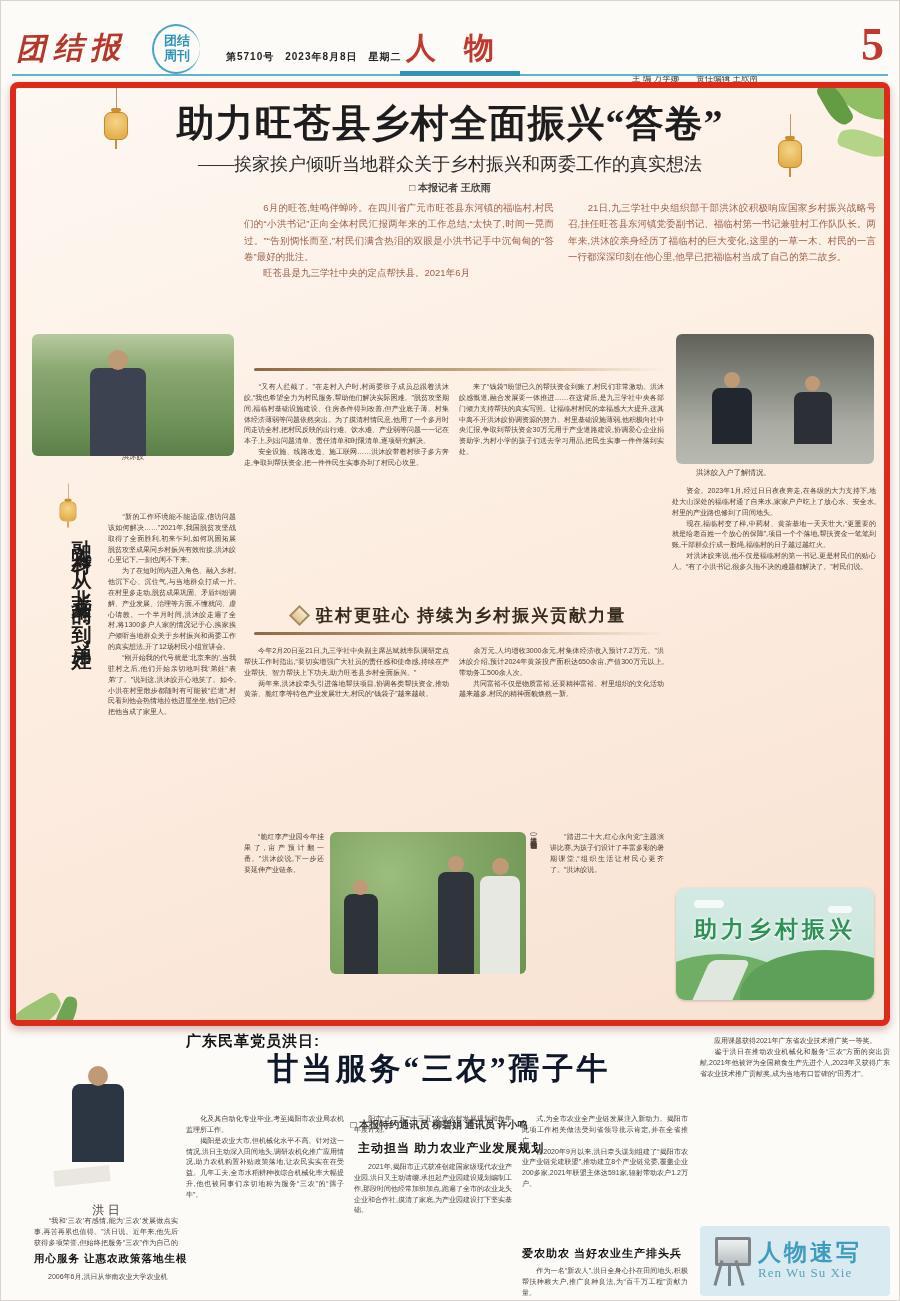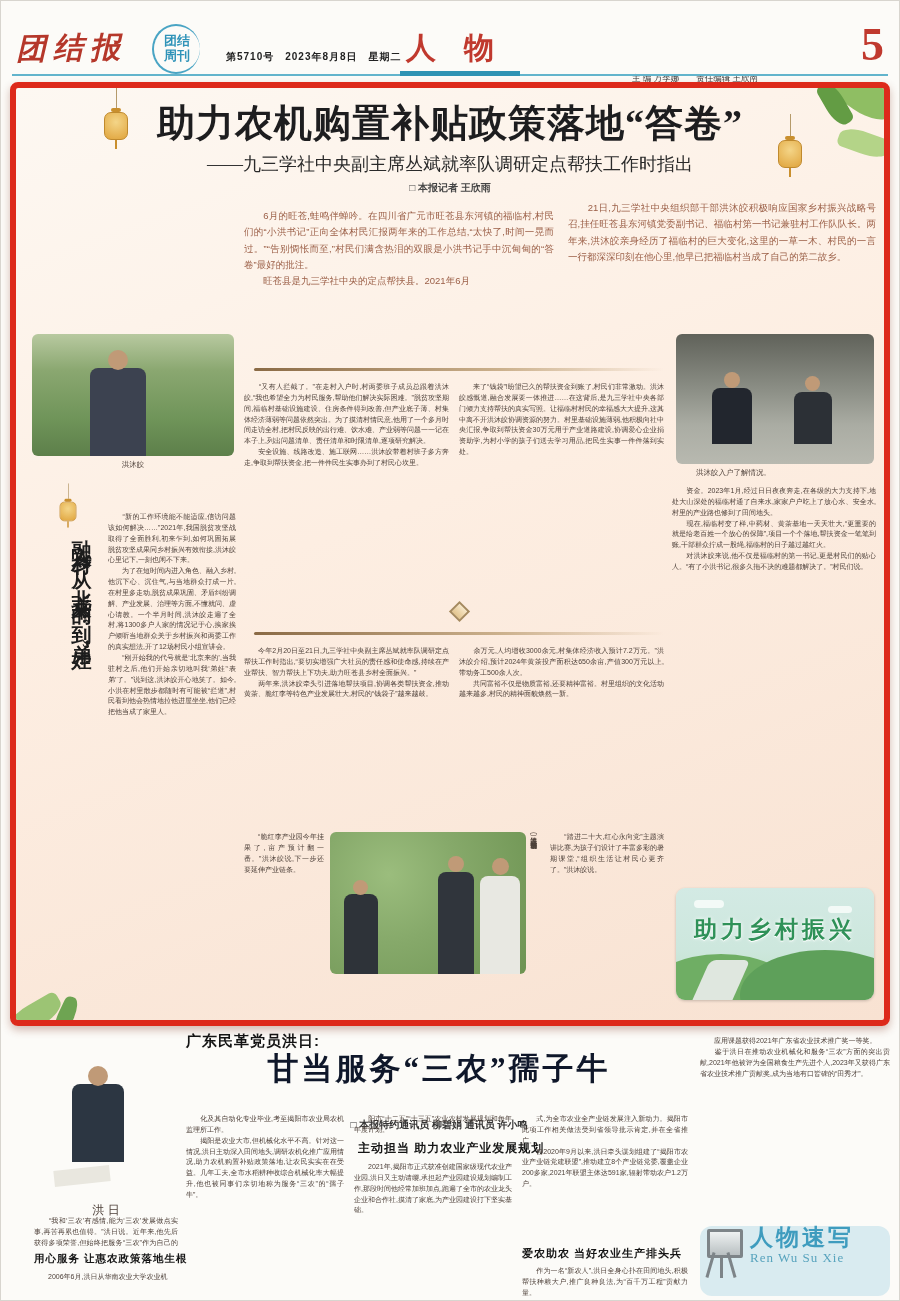--- a/index.html
+++ b/index.html
@@ -59,21 +59,21 @@
   .promo .cloud{position:absolute;background:#f3faf7;border-radius:10px;}
   .promo-title{position:absolute;left:0;top:26px;width:100%;text-align:center;
                font:bold 23px "Liberation Serif",serif;color:#2f9158;letter-spacing:4px;
                text-shadow:0 1px 0 #fff,0 0 4px #fff;}
   
   .kicker{font-size:15px;font-weight:bold;color:#141414;letter-spacing:1px;}
   .headline2{text-align:center;font:bold 31px "Liberation Serif",serif;color:#0f172a;letter-spacing:3px;}
   .byline2{text-align:center;font-size:10px;font-weight:bold;color:#333;}
   .subhd{font-size:12px;font-weight:bold;color:#161616;letter-spacing:1px;white-space:nowrap;}
   
-  .sketch{background:#d9ebf0;border-radius:12px;display:flex;align-items:flex-start;gap:8px;box-sizing:border-box;}
+  .sketch{background:#d9ebf0;border-radius:4px;display:flex;align-items:center;gap:8px;padding-left:8px;box-sizing:border-box;}
   .easel{position:relative;width:42px;height:54px;flex:0 0 auto;}
   .easel .board{position:absolute;left:7px;top:3px;width:30px;height:23px;border:3px solid #7d8488;border-radius:2px;
                 background:linear-gradient(#eef1f1,#b9c0c2);}
   .easel .legL,.easel .legR,.easel .legM{position:absolute;width:3px;height:26px;background:#7d8488;bottom:2px;}
   .easel .legL{left:9px;transform:rotate(16deg);}
   .easel .legR{right:9px;transform:rotate(-16deg);}
   .easel .legM{left:20px;height:22px;}
   .sketch-title{font:bold 23px "Liberation Serif",serif;color:#3f9cbe;letter-spacing:3px;line-height:1.05;}
   .sketch-sub{font:13px "Liberation Serif",serif;color:#57a3bd;letter-spacing:1px;}
   
@@ -113,32 +113,32 @@
         <div class="bodyy"></div>
         <div class="tassel"></div>
     </div>
     <div class="in lantern" style="left:762px;top:26px;">
       <div class="string"></div>
         <div class="cap"></div>
         <div class="bodyy"></div>
         <div class="tassel"></div>
     </div>
 
-    <div class="in headline">助力农机购置补贴政策落地“答卷”</div>
-    <div class="in subhead">——九三学社中央副主席丛斌就率队调研定点帮扶工作时指出</div>
+    <div class="in headline">助力旺苍县乡村全面振兴“答卷”</div>
+    <div class="in subhead">——挨家挨户倾听当地群众关于乡村振兴和两委工作的真实想法</div>
     <div class="in byline">□ 本报记者 王欣雨</div>
-    <div class="in intro" style="left:228px;top:112px;width:310px;height:122px;margin-top:8px;">　　6月的旺苍,蛙鸣伴蝉吟。在四川省广元市旺苍县东河镇的福临村,村民们的“小洪书记”正向全体村民汇报两年来的工作总结,“太快了,时间一晃而过。”“告别惆怅而至,”村民们满含热泪的双眼是小洪书记手中沉甸甸的“答卷”最好的批注。
+    <div class="in intro" style="left:228px;top:112px;width:310px;height:122px;">　　6月的旺苍,蛙鸣伴蝉吟。在四川省广元市旺苍县东河镇的福临村,村民们的“小洪书记”正向全体村民汇报两年来的工作总结,“太快了,时间一晃而过。”“告别惆怅而至,”村民们满含热泪的双眼是小洪书记手中沉甸甸的“答卷”最好的批注。
 　　旺苍县是九三学社中央的定点帮扶县。2021年6月</div>
     <div class="in intro" style="left:552px;top:112px;width:308px;height:122px;">　　21日,九三学社中央组织部干部洪沐皎积极响应国家乡村振兴战略号召,挂任旺苍县东河镇党委副书记、福临村第一书记兼驻村工作队队长。两年来,洪沐皎亲身经历了福临村的巨大变化,这里的一草一木、村民的一言一行都深深印刻在他心里,他早已把福临村当成了自己的第二故乡。</div>
 
     <div class="in photo" style="left:16px;top:246px;width:202px;height:122px;background:linear-gradient(180deg,#b8c9a0 0%,#8aa770 30%,#6f9459 70%,#5d7f4a 100%);">
       <div class="fig" style="left:58px;top:34px;width:56px;height:88px;background:#3c4250;"></div>
       <div class="head" style="left:76px;top:16px;width:20px;height:20px;"></div>
     </div>
-    <div class="in caption" style="left:16px;top:372px;width:202px;">洪沐皎</div>
+    <div class="in caption" style="left:16px;top:364px;width:202px;">洪沐皎</div>
     <div class="in lantern" style="left:40px;top:386px;transform:scale(.7);">
       <div class="string"></div>
         <div class="cap"></div>
         <div class="bodyy"></div>
         <div class="tassel"></div>
     </div>
     <div class="in v-headline" style="left:22px;top:436px;height:462px;width:58px;">融入乡村 从“北京来的”到“弟娃”</div>
     <div class="in body-text" style="left:92px;top:424px;width:128px;height:486px;">　　“新的工作环境能不能适应,信访问题该如何解决……”2021年,我国脱贫攻坚战取得了全面胜利,初来乍到,如何巩固拓展脱贫攻坚成果同乡村振兴有效衔接,洪沐皎心里记下,一刻也闲不下来。
 　　为了在短时间内进入角色、融入乡村,他沉下心、沉住气,与当地群众打成一片,在村里多走动,脱贫成果巩固、矛盾纠纷调解、产业发展、治理等方面,不懂就问、虚心请教。一个半月时间,洪沐皎走遍了全村,将1300多户人家的情况记于心,挨家挨户倾听当地群众关于乡村振兴和两委工作的真实想法,开了12场村民小组宣讲会。
 　　“刚开始我的代号就是‘北京来的’,当我驻村之后,他们开始亲切地叫我‘弟娃’‘表弟’了。”说到这,洪沐皎开心地笑了。如今,小洪在村里散步都随时有可能被“拦道”,村民看到他会热情地拉他进屋坐坐,他们已经把他当成了家里人。</div>
@@ -162,20 +162,21 @@
       <div class="cloud" style="left:18px;top:12px;width:30px;height:8px;"></div>
       <div class="cloud" style="right:22px;top:18px;width:24px;height:7px;"></div>
       <div class="hill1"></div>
       <div class="hill2"></div>
       <div class="road"></div>
       <div class="promo-title">助力乡村振兴</div>
     </div>
 
     <div class="in sec-head" style="left:228px;top:516px;width:430px;">
       <div class="diamond"></div>
+      <div class="sec-title">驻村更驻心 持续为乡村振兴贡献力量</div>
     </div>
     <div class="in sec-bar" style="left:238px;top:544px;width:410px;"></div>
     <div class="in body-text" style="left:228px;top:558px;width:205px;height:178px;">　　今年2月20日至21日,九三学社中央副主席丛斌就率队调研定点帮扶工作时指出,“要切实增强广大社员的责任感和使命感,持续在产业帮扶、智力帮扶上下功夫,助力旺苍县乡村全面振兴。”
 　　两年来,洪沐皎牵头引进落地帮扶项目,协调各类帮扶资金,推动黄茶、脆红李等特色产业发展壮大,村民的“钱袋子”越来越鼓。</div>
     <div class="in body-text" style="left:443px;top:558px;width:205px;height:178px;">　　余万元,人均增收3000余元,村集体经济收入预计7.2万元。”洪沐皎介绍,预计2024年黄茶投产面积达650余亩,产值300万元以上,带动务工500余人次。
 　　共同富裕不仅是物质富裕,还要精神富裕。村里组织的文化活动越来越多,村民的精神面貌焕然一新。</div>
     <div class="in body-text" style="left:228px;top:744px;width:80px;height:150px;">　　“脆红李产业园今年挂果了,亩产预计翻一番。”洪沐皎说,下一步还要延伸产业链条。</div>
     <div class="in photo" style="left:314px;top:744px;width:196px;height:142px;background:radial-gradient(circle at 30% 30%,#9bbd7d 0%,#86a96a 40%,#6d9352 100%);">
       <div class="fig" style="left:14px;top:62px;width:34px;height:80px;background:#2e3339;"></div>
       <div class="head" style="left:23px;top:48px;width:15px;height:15px;"></div>

